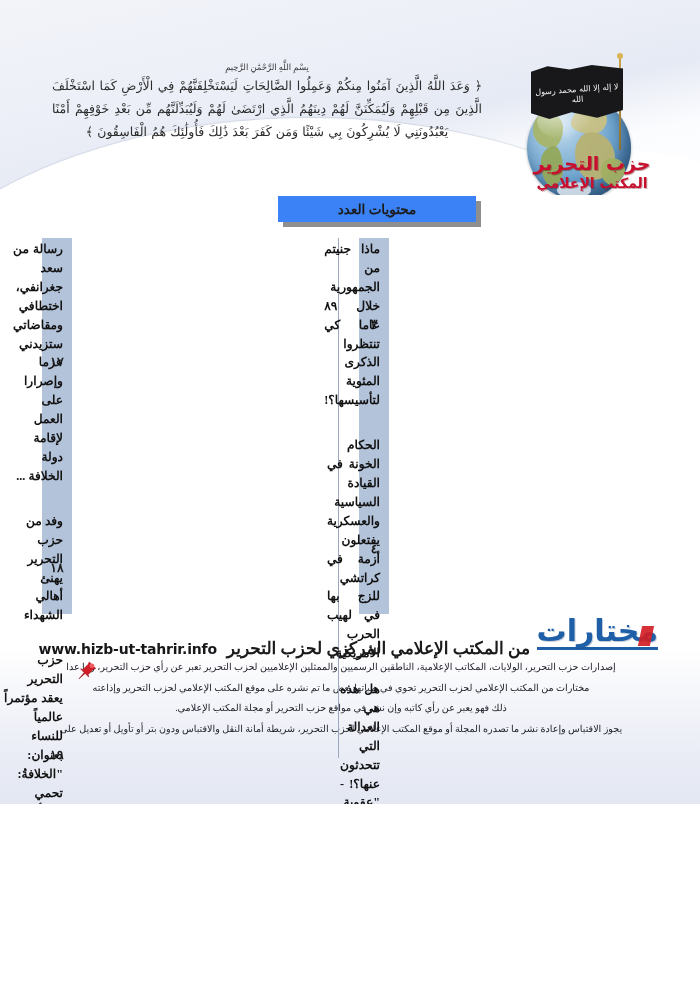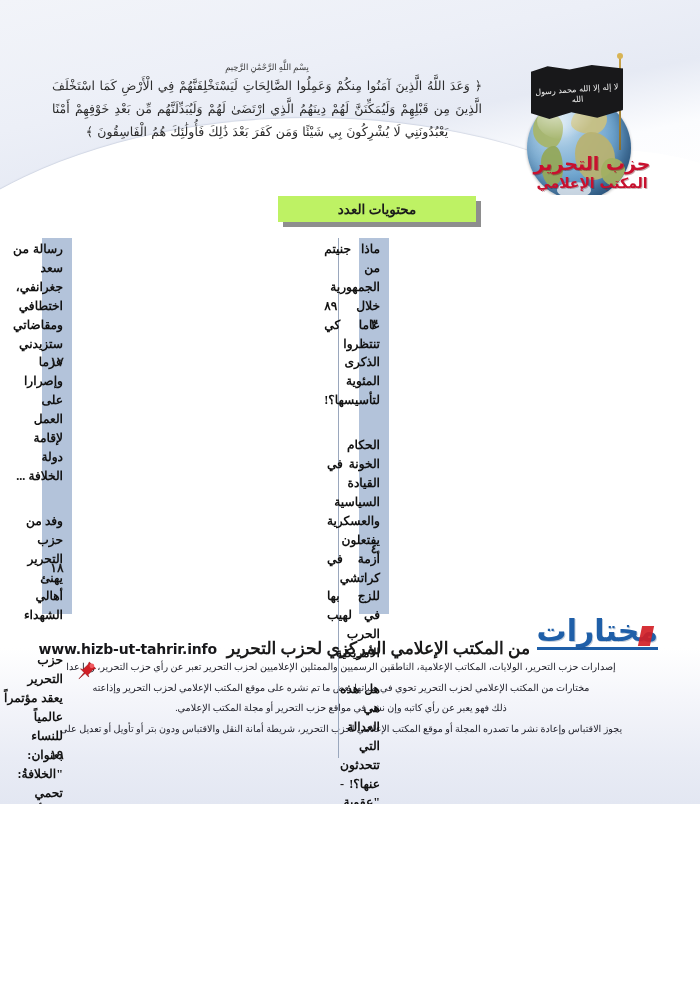--- a/index.html
+++ b/index.html
@@ -193,21 +193,21 @@
     width: 700px;
     height: 34px;
     z-index: 5;
   }
   .title-bar {
     position: absolute;
     left: 278px;
     top: 0;
     width: 198px;
     height: 26px;
-    background: #bef264;
+    background: #3b82f6;
     box-shadow: 5px 5px 0 #8e8e8e;
     display: flex;
     align-items: center;
     justify-content: center;
   }
   .title-bar span {
     font-family: "Liberation Serif", serif;
     font-size: 13.5px;
     font-weight: bold;
     color: #1b1b1b;

